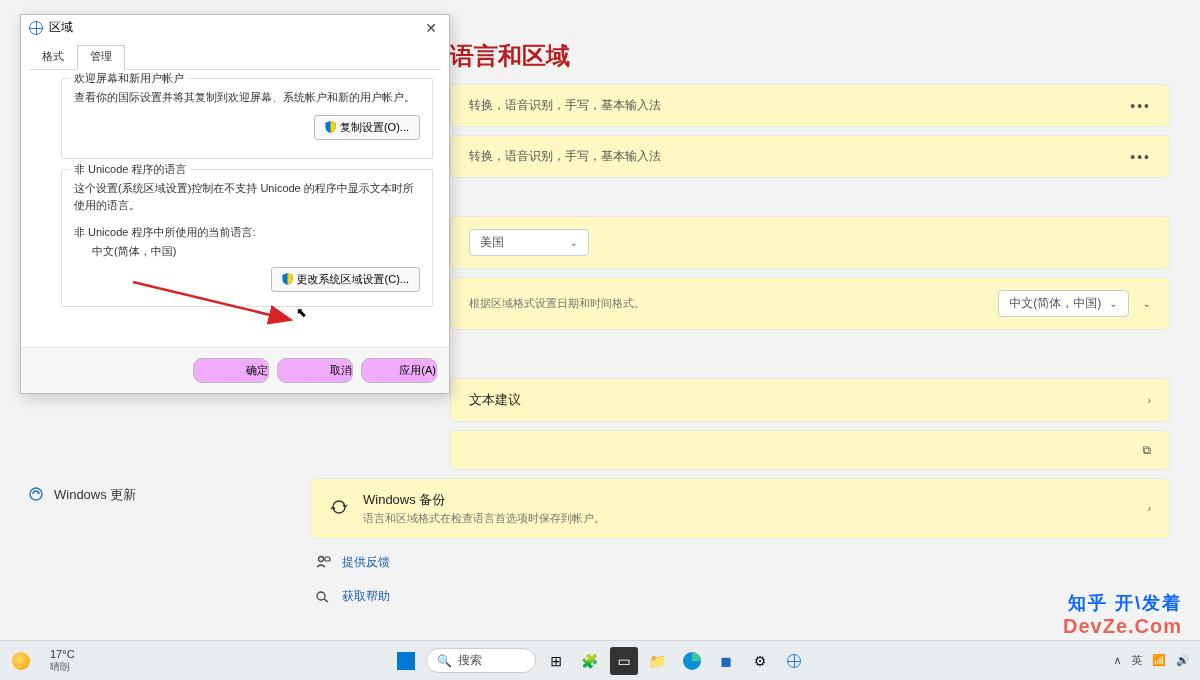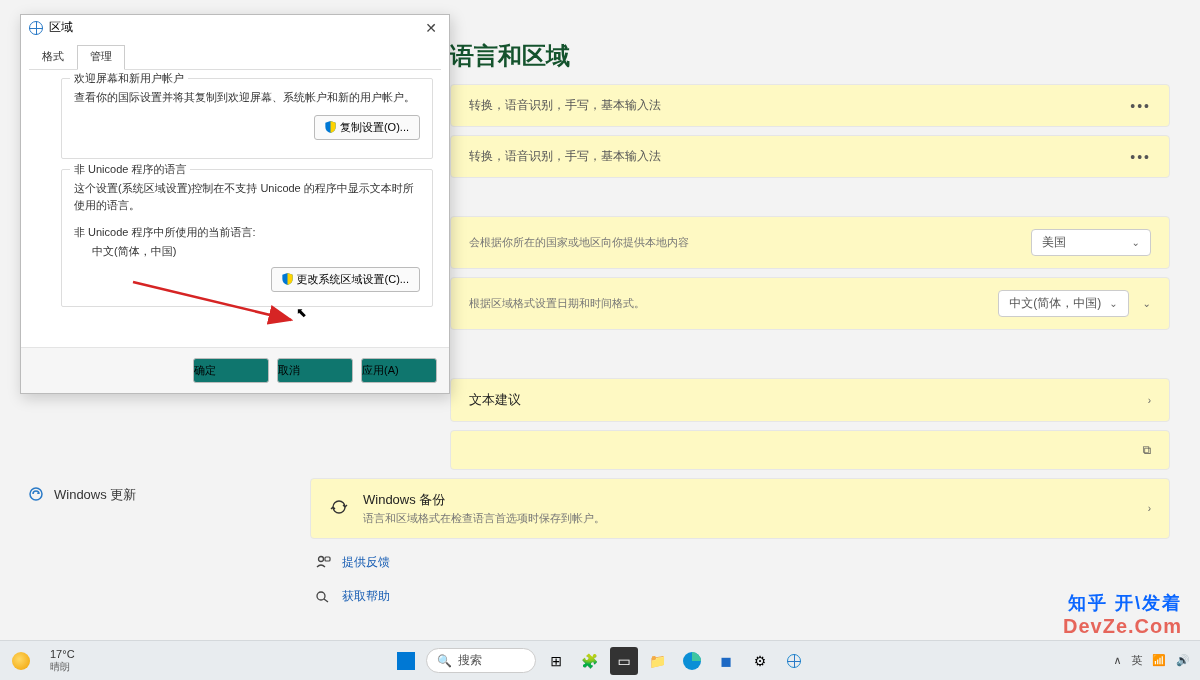--- a/index.html
+++ b/index.html
@@ -9,21 +9,21 @@
 .titlebar { position: absolute; top: 0; right: 0; display: flex; gap: 0; }
 .titlebar-btn { width: 42px; height: 28px; display: flex; align-items: center; justify-content: center; font-size: 11px; color: #666; }
 
 
 .settings-bg { position: absolute; left: 0; top: 0; width: 1200px; height: 640px; background: #f3f3f3; }
 .sidebar { position: absolute; left: 20px; top: 480px; width: 180px; }
 .sidebar-item { display: flex; align-items: flex-start; gap: 10px; padding: 6px 8px; font-size: 13px; color: #333; border-radius: 4px; }
 .sidebar-icon { width: 16px; height: 16px; display: inline-flex; align-items: center; justify-content: center; }
 
 .main-area { position: absolute; left: 310px; top: 40px; right: 30px; }
-.page-title { font-size: 24px; font-weight: 600; color: #14532d; margin-bottom: 12px; margin-left: 140px; }
+.page-title { font-size: 24px; font-weight: 600; color: #b91c1c; margin-bottom: 12px; margin-left: 140px; }
 
 .card { background: #fef9c3; border: 1px solid #e6e6e6; border-radius: 4px; padding: 12px 18px; margin-bottom: 8px; display: flex; align-items: center; justify-content: space-between; font-size: 12px; color: #555; }
 .card-left { display: flex; flex-direction: column; gap: 2px; }
 .card-title-sm { font-size: 13px; color: #222; }
 .card-sub { font-size: 11px; color: #777; }
 .card-right { display: flex; align-items: center; gap: 8px; }
 .dropdown { border: 1px solid #ccc; border-radius: 4px; padding: 4px 10px; font-size: 12px; background: #fff; display: flex; align-items: center; gap: 8px; min-width: 120px; justify-content: space-between; }
 .chev { font-size: 10px; color: #666; }
 .more-dots { font-size: 14px; color: #555; letter-spacing: 2px; }
 
@@ -47,21 +47,21 @@
 .groupbox { border: 1px solid #ddd; border-radius: 2px; padding: 10px 12px 14px 12px; margin-bottom: 10px; position: relative; margin-left: 24px; }
 .group-legend { position: absolute; top: -8px; left: 8px; background: #fff; padding: 0 4px; font-size: 11px; color: #333; }
 .group-text { font-size: 11px; color: #333; line-height: 1.6; }
 .group-sub { font-size: 11px; color: #333; margin-top: 10px; }
 .group-val { font-size: 11px; color: #333; margin: 4px 0 0 18px; }
 
 .shield-btn { float: right; margin-top: 8px; border: 1px solid #bbb; border-radius: 3px; padding: 4px 10px; font-size: 11px; background: #fafafa; display: flex; align-items: center; gap: 4px; }
 .shield { width: 11px; height: 12px; }
 
 .dlg-footer { position: absolute; bottom: 0; left: 0; right: 0; padding: 10px 12px; display: flex; justify-content: flex-end; gap: 8px; background: #f6f6f6; border-top: 1px solid #e4e4e4; }
-.dlg-btn { border: 1px solid #bbb; border-radius: 3px; padding: 4px 0; width: 76px; font-size: 11px; text-align: left; background: #0f766e; }
+.dlg-btn { border: 1px solid #bbb; border-radius: 9px; padding: 4px 0; width: 76px; font-size: 11px; text-align: right; background: #f0abfc; }
 
 .arrow-svg { position: absolute; left: 110px; top: 265px; pointer-events: none; }
 
 .cursor { position: absolute; left: 296px; top: 305px; font-size: 13px; color: #000; pointer-events: none; }
 
 
 .taskbar { position: absolute; left: 0; bottom: 0; width: 1200px; height: 40px; background: #e8ecef; border-top: 1px solid #d4d8db; display: flex; align-items: center; }
 .tb-weather { display: flex; align-items: center; gap: 20px; padding-left: 12px; font-size: 11px; color: #333; }
 .tb-weather-ico { width: 18px; height: 18px; border-radius: 50%; background: radial-gradient(circle at 40% 40%, #ffd966, #f0a000); }
 .tb-center { position: absolute; left: 50%; transform: translateX(-50%); display: flex; align-items: center; gap: 6px; }
@@ -108,23 +108,20 @@
       <span class="more-dots">•••</span>
     </div>
     <div class="card" style="margin-left:140px;">
       <span>转换，语音识别，手写，基本输入法</span>
       <span class="more-dots">•••</span>
     </div>
 
     <div style="height:30px"></div>
 
     <div class="card" style="margin-left:140px;">
-      <div class="card-left">
-        <span class="card-sub">会根据你所在的国家或地区向你提供本地内容</span>
-      </div>
       <div class="card-right">
         <div class="dropdown">
           <span>美国</span>
           <span class="chev">⌄</span>
         </div>
       </div>
     </div>
 
     <div class="card" style="margin-left:140px;">
       <div class="card-left">

